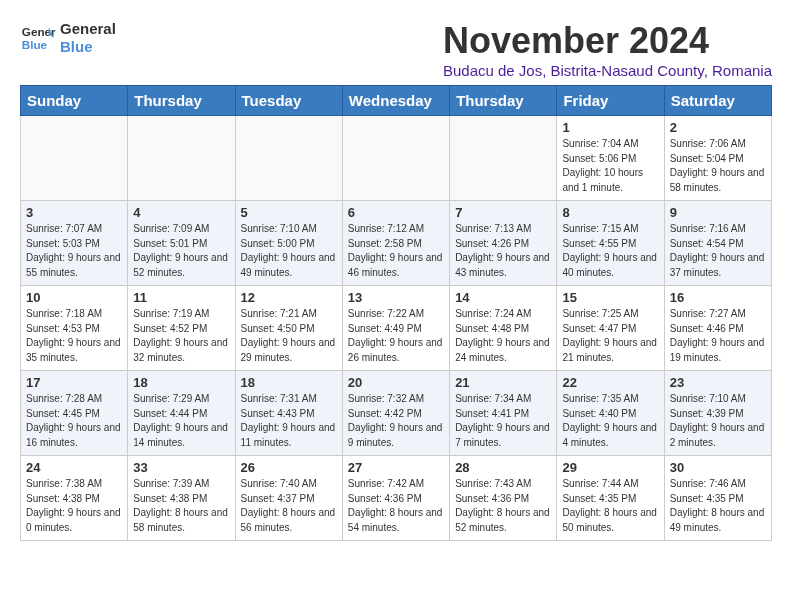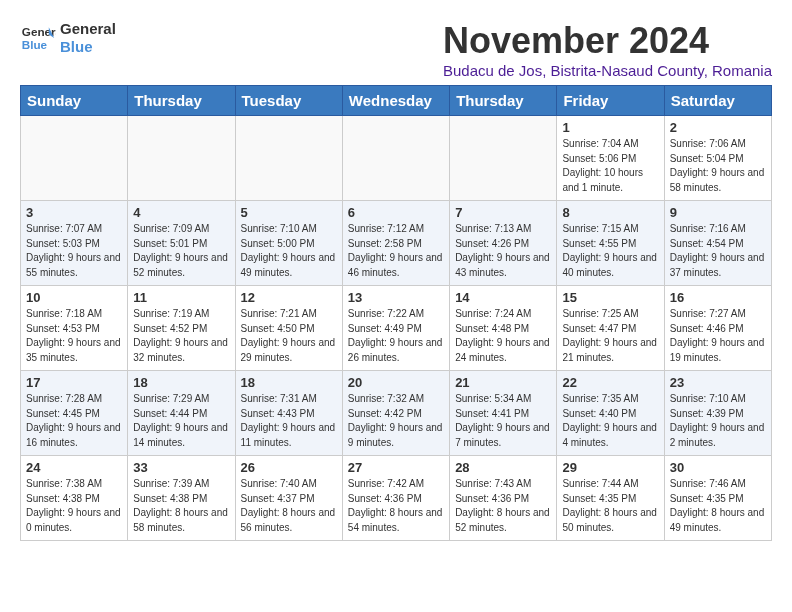--- a/index.html
+++ b/index.html
@@ -242,21 +242,21 @@
 Daylight: 9 hours and 11 minutes.</div>
         </td>
         <td>
           <span class="day-number">20</span>
           <div class="day-info">Sunrise: 7:32 AM
 Sunset: 4:42 PM
 Daylight: 9 hours and 9 minutes.</div>
         </td>
         <td>
           <span class="day-number">21</span>
-          <div class="day-info">Sunrise: 5:34 AM
+          <div class="day-info">Sunrise: 7:34 AM
 Sunset: 4:41 PM
 Daylight: 9 hours and 7 minutes.</div>
         </td>
         <td>
           <span class="day-number">22</span>
           <div class="day-info">Sunrise: 7:35 AM
 Sunset: 4:40 PM
 Daylight: 9 hours and 4 minutes.</div>
         </td>
         <td>

